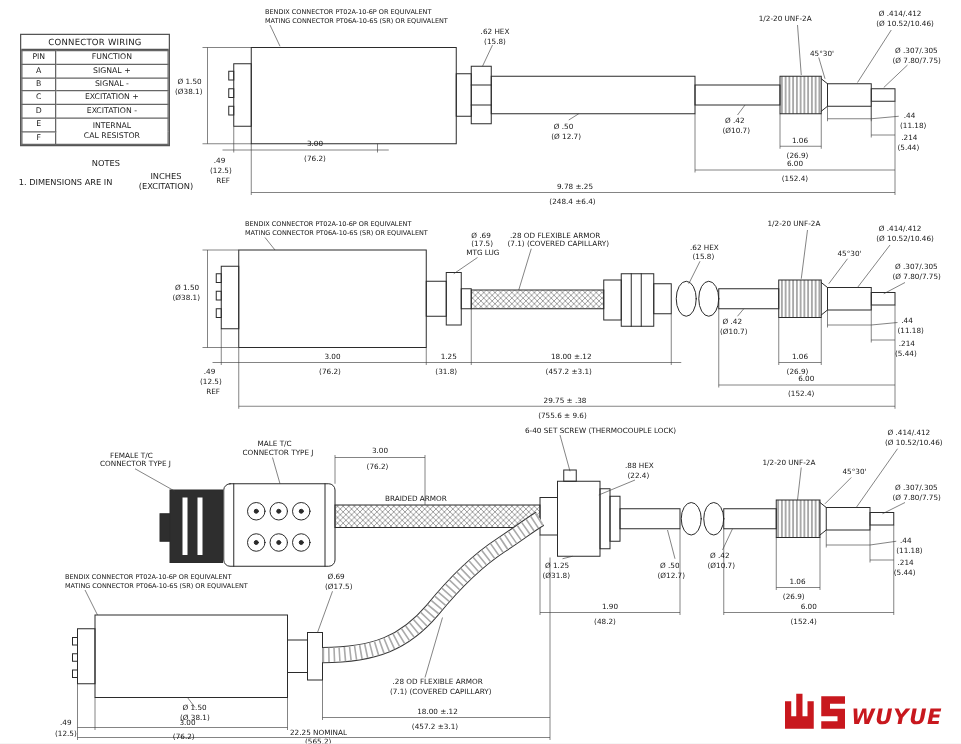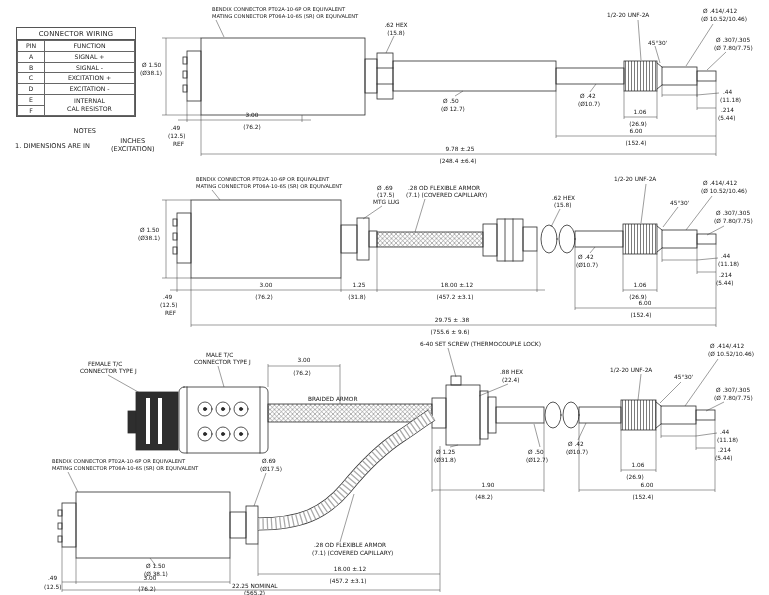--- a/index.html
+++ b/index.html
@@ -412,14 +412,23 @@
       <text x="144" y="576">(Ø 38.1)</text>
       <text x="150" y="580" class="c">3.00</text>
       <text x="147" y="591" class="c">(76.2)</text>
       <text x="48" y="580">.49</text>
       <text x="44" y="589">(12.5)</text>
       <text x="232" y="588">22.25  NOMINAL</text>
       <text x="244" y="595">(565.2)</text>
     </g>
   </svg>
 
+  <div class="logo">
+    <svg width="145" height="42" viewBox="0 0 145 42">
+      <g fill="#c8181e">
+        <path d="M4,32 L4,10 L9,10 L9,22 L13,22 L13,4 L18,4 L18,22 L22,22 L22,10 L27,10 L27,32 Z"></path>
+        <path d="M33,6 L52,6 L52,12 L40,12 L40,16 L52,16 L52,32 L33,32 L33,26 L46,26 L46,22 L33,22 Z"></path>
+      </g>
+      <text x="57" y="28" class="logo-text">WUYUE</text>
+    </svg>
+  </div>
 
 </div>
 
 </body></html>

